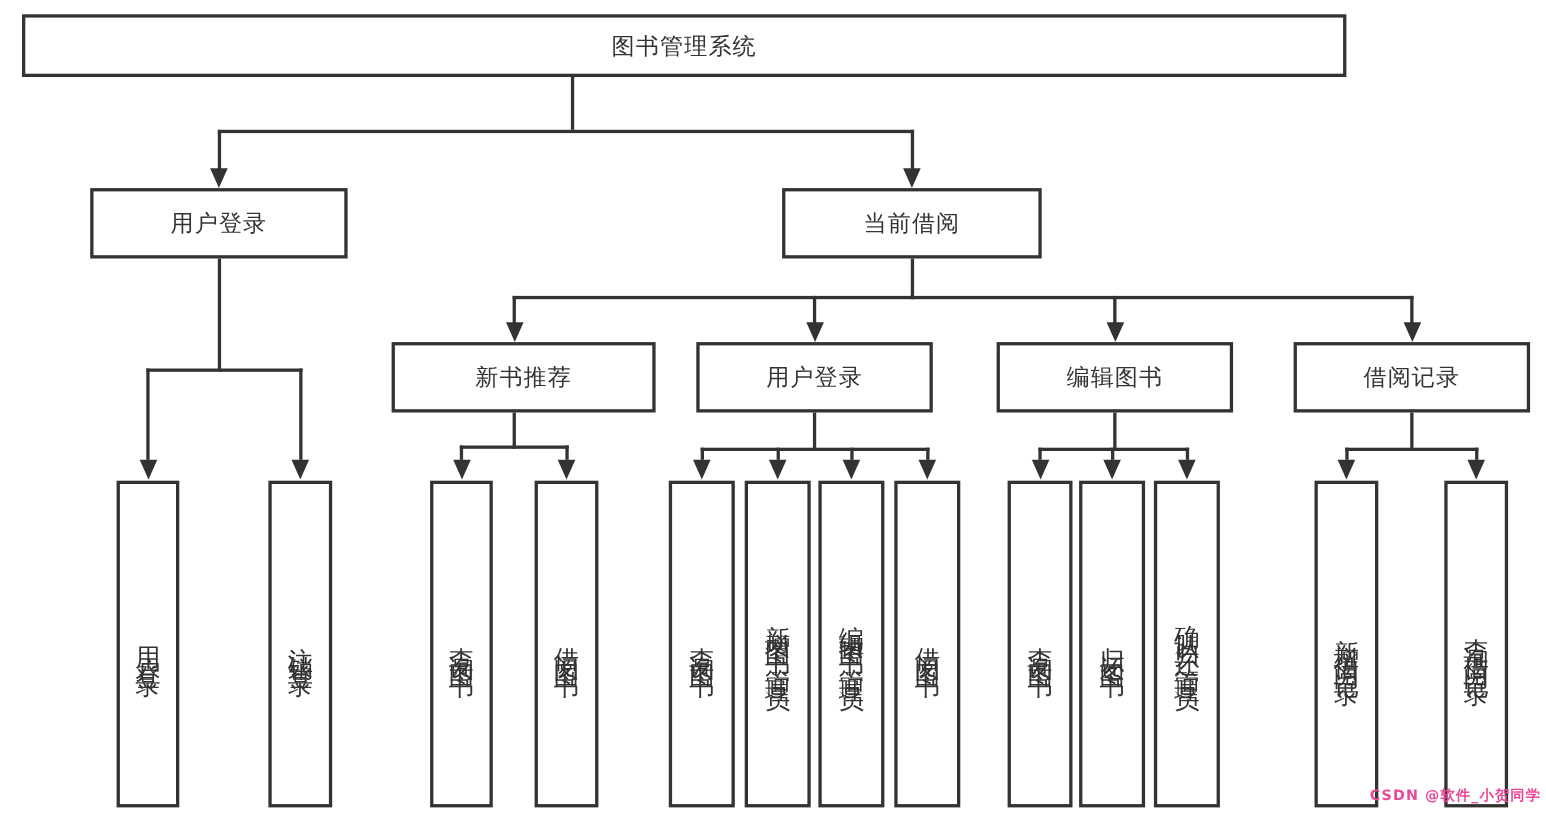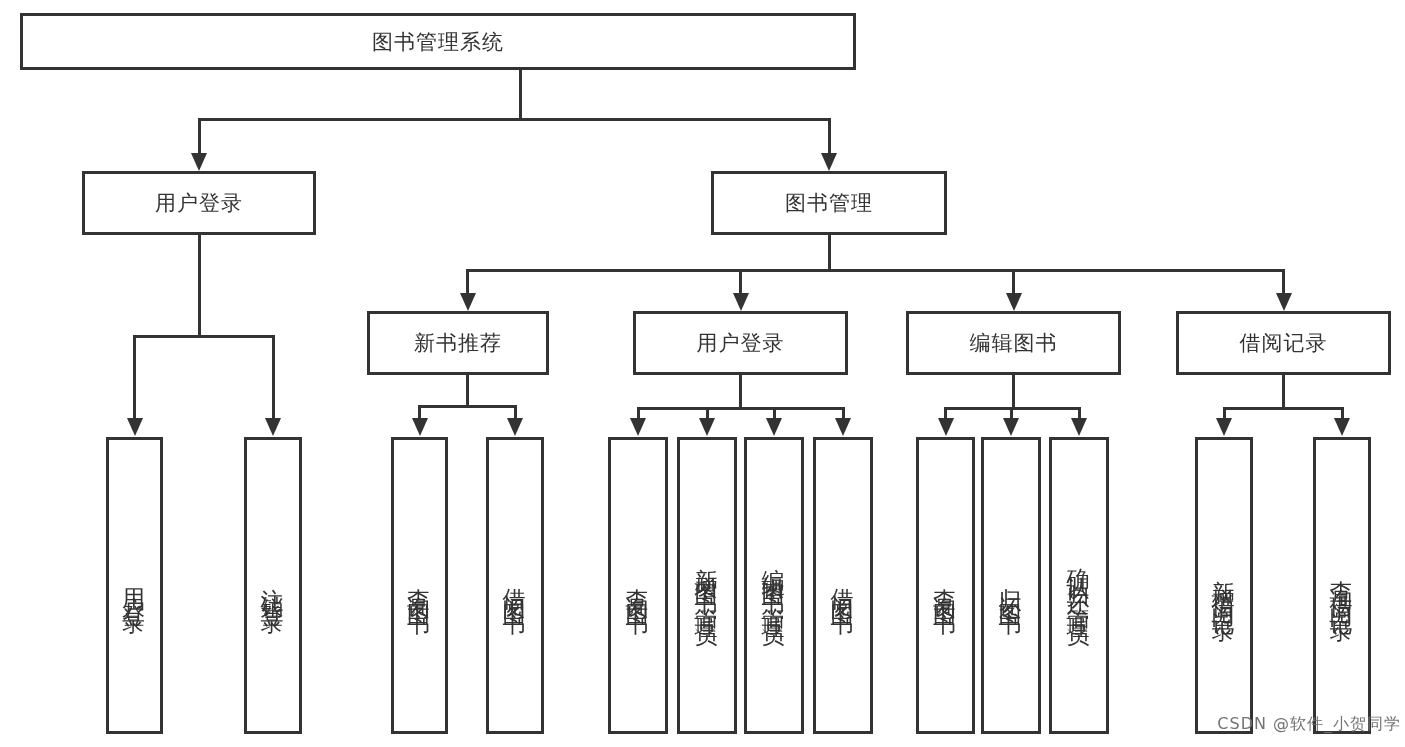--- a/index.html
+++ b/index.html
@@ -52,69 +52,70 @@
     width: 0;
     height: 0;
     border-left: 8px solid transparent;
     border-right: 8px solid transparent;
     border-top: 18px solid #333333;
   }
   .watermark {
     position: absolute;
     top: 714px;
     right: 4px;
-    font-size: 16px;
-    color: #737373;
+    font-size: 13px;
+    color: #ec4899;
     letter-spacing: 1px;
     white-space: nowrap;
     z-index: 5;
+    font-weight: bold;
   }
 </style>
 </head>
 <body>
 
 <div id="canvas">
 
-  <div class="box" style="left:20px;top:13px;width:836px;height:57px">
+  <div class="box" style="left:20px;top:13px;width:1204px;height:57px">
     <span class="hlabel">图书管理系统</span>
   </div>
 
   <div class="vl" style="left:518.5px;top:70px;height:48px"></div>
   <div class="hl" style="left:197.5px;top:118px;width:633px"></div>
   <div class="vl" style="left:197.5px;top:118px;height:36px"></div>
   <div class="vl" style="left:827.5px;top:118px;height:36px"></div>
   <div class="ar" style="left:191px;top:153px"></div>
   <div class="ar" style="left:821px;top:153px"></div>
 
   <div class="box" style="left:82px;top:171px;width:234px;height:64px">
     <span class="hlabel">用户登录</span>
   </div>
   <div class="box" style="left:711px;top:171px;width:236px;height:64px">
-    <span class="hlabel">图书管理</span>
+    <span class="hlabel">当前借阅</span>
   </div>
 
   <div class="vl" style="left:197.5px;top:235px;height:103px"></div>
   <div class="hl" style="left:133px;top:335px;width:141.5px"></div>
   <div class="vl" style="left:133px;top:335px;height:83px"></div>
   <div class="vl" style="left:271.5px;top:335px;height:83px"></div>
   <div class="ar" style="left:126.5px;top:418px"></div>
   <div class="ar" style="left:265px;top:418px"></div>
 
   <div class="vl" style="left:827.5px;top:235px;height:37px"></div>
   <div class="hl" style="left:466px;top:269px;width:819px"></div>
   <div class="vl" style="left:466px;top:269px;height:26px"></div>
   <div class="vl" style="left:739px;top:269px;height:26px"></div>
   <div class="vl" style="left:1012px;top:269px;height:26px"></div>
   <div class="vl" style="left:1282px;top:269px;height:26px"></div>
   <div class="ar" style="left:459.5px;top:293px"></div>
   <div class="ar" style="left:732.5px;top:293px"></div>
   <div class="ar" style="left:1005.5px;top:293px"></div>
   <div class="ar" style="left:1275.5px;top:293px"></div>
 
-  <div class="box" style="left:367px;top:311px;width:182px;height:64px">
+  <div class="box" style="left:356px;top:311px;width:240px;height:64px">
     <span class="hlabel">新书推荐</span>
   </div>
   <div class="box" style="left:633px;top:311px;width:215px;height:64px">
     <span class="hlabel">用户登录</span>
   </div>
   <div class="box" style="left:906px;top:311px;width:215px;height:64px">
     <span class="hlabel">编辑图书</span>
   </div>
   <div class="box" style="left:1176px;top:311px;width:215px;height:64px">
     <span class="hlabel">借阅记录</span>

